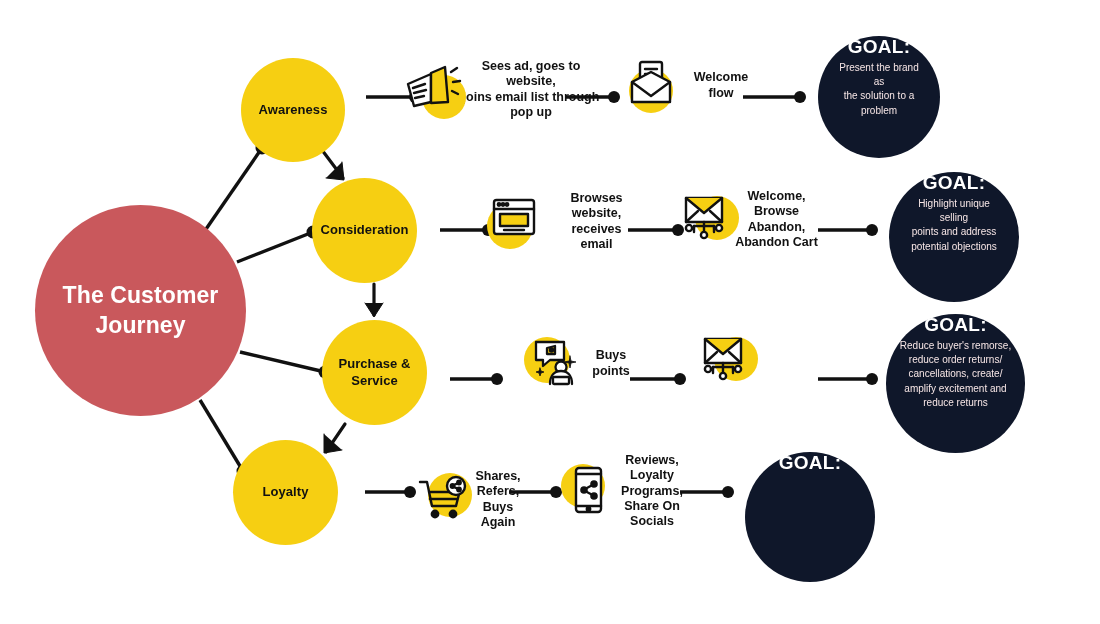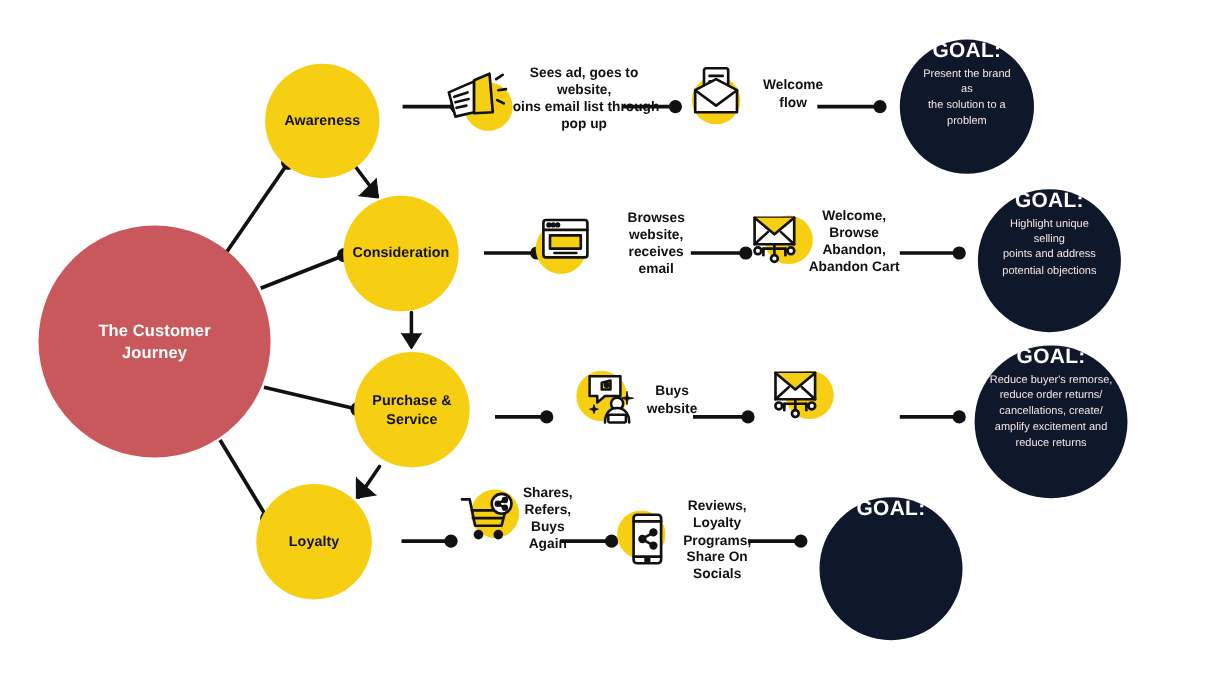--- a/index.html
+++ b/index.html
@@ -33,21 +33,21 @@
     border-radius: 50%;
     background: #c9585c;
     display: flex;
     align-items: center;
     justify-content: center;
     text-align: center;
     color: #ffffff;
     box-sizing: border-box;
   }
   .hub-label {
-    font-size: 15px;
+    font-size: 23px;
     font-weight: bold;
     line-height: 1.28;
     letter-spacing: 0.1px;
     padding: 0 14px;
   }
 
   
   .stage {
     position: absolute;
     border-radius: 50%;
@@ -315,21 +315,21 @@
           <path d="M35 10 L35 18 L27 18 L27 12 Z" fill="#f6cf12"></path>
           <circle cx="31.5" cy="14" r="1.6" fill="#111111"></circle>
           <circle cx="41" cy="31" r="5.5" fill="#ffffff"></circle>
           <path d="M30 48 C30 39 35 35 41 35 C47 35 52 39 52 48" fill="#ffffff"></path>
           <rect x="33" y="41" width="16" height="7" rx="1" fill="#ffffff"></rect>
           <path d="M50 20 L51 25 L56 26 L51 27 L50 32 L49 27 L44 26 L49 25 Z" fill="#111111" stroke-width="0.8"></path>
           <path d="M20 32 L21 35 L24 36 L21 37 L20 40 L19 37 L16 36 L19 35 Z" fill="#111111" stroke-width="0.8"></path>
         </g>
       </svg>
     </div>
-    <div class="step-caption">Buys website</div>
+    <div class="step-caption">Buys points</div>
   </div>
 
   <div class="step" style="left:692px; top:331px; width:140px;">
     <div class="step-icon">
       <div class="blob" style="width:44px;height:44px;left:22px;top:6px;"></div>
       <svg width="62" height="52" viewBox="0 0 62 52">
         <g stroke="#111111" stroke-width="2.4" fill="none" stroke-linecap="round" stroke-linejoin="round">
           <rect x="13" y="6" width="36" height="24" fill="#ffffff"></rect>
           <path d="M13 6 L31 21 L49 6" fill="#f6cf12"></path>
           <path d="M13 30 L25 19 M49 30 L37 19"></path>
@@ -340,21 +340,21 @@
           <circle cx="16" cy="36" r="3.1" fill="#ffffff"></circle>
           <circle cx="31" cy="43" r="3.1" fill="#ffffff"></circle>
           <circle cx="46" cy="36" r="3.1" fill="#ffffff"></circle>
           <line x1="19" y1="36" x2="21" y2="36"></line>
           <line x1="43" y1="36" x2="41" y2="36"></line>
         </g>
       </svg>
     </div>
   </div>
 
-  <div class="step" style="left:412px; top:438px; width:110px;">
+  <div class="step" style="left:412px; top:466px; width:110px;">
     <div class="step-icon">
       <div class="blob" style="width:44px;height:44px;left:16px;top:3px;"></div>
       <svg width="62" height="52" viewBox="0 0 62 52">
         <g stroke="#111111" stroke-width="2.4" fill="none" stroke-linecap="round" stroke-linejoin="round">
           <path d="M8 10 L15 10 L20 34 L44 34 L48 18"></path>
           <line x1="17" y1="20" x2="47" y2="20"></line>
           <line x1="18" y1="27" x2="45" y2="27"></line>
           <circle cx="23" cy="42" r="3.2" fill="#111111"></circle>
           <circle cx="41" cy="42" r="3.2" fill="#111111"></circle>
           <circle cx="44" cy="14" r="9" fill="#ffffff"></circle>

